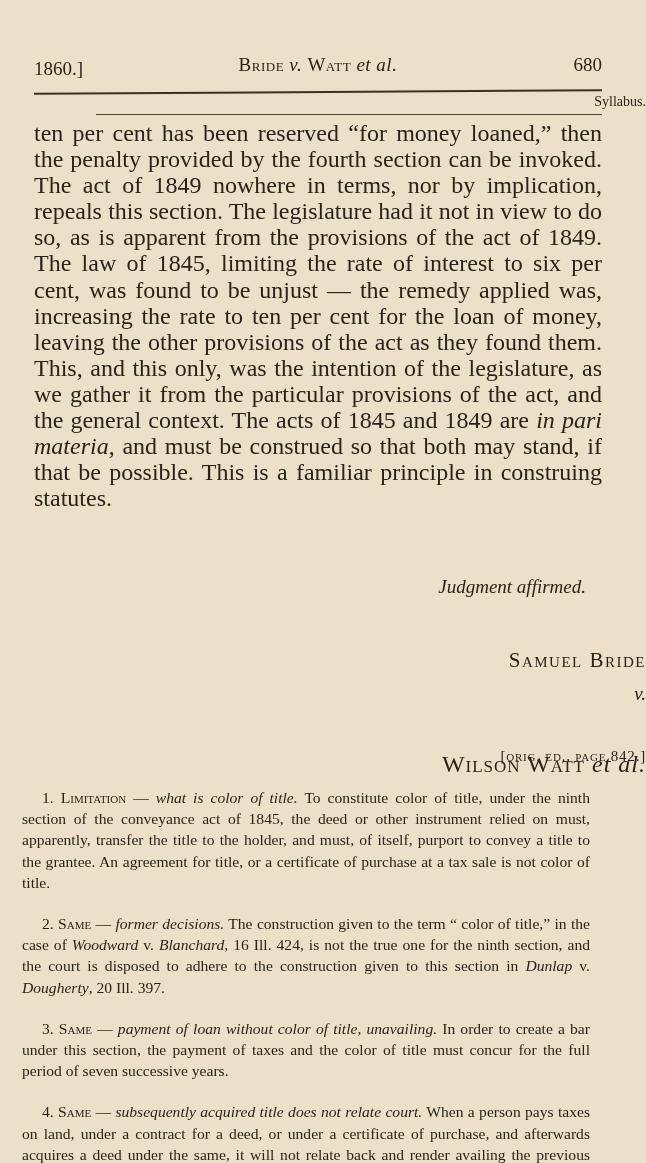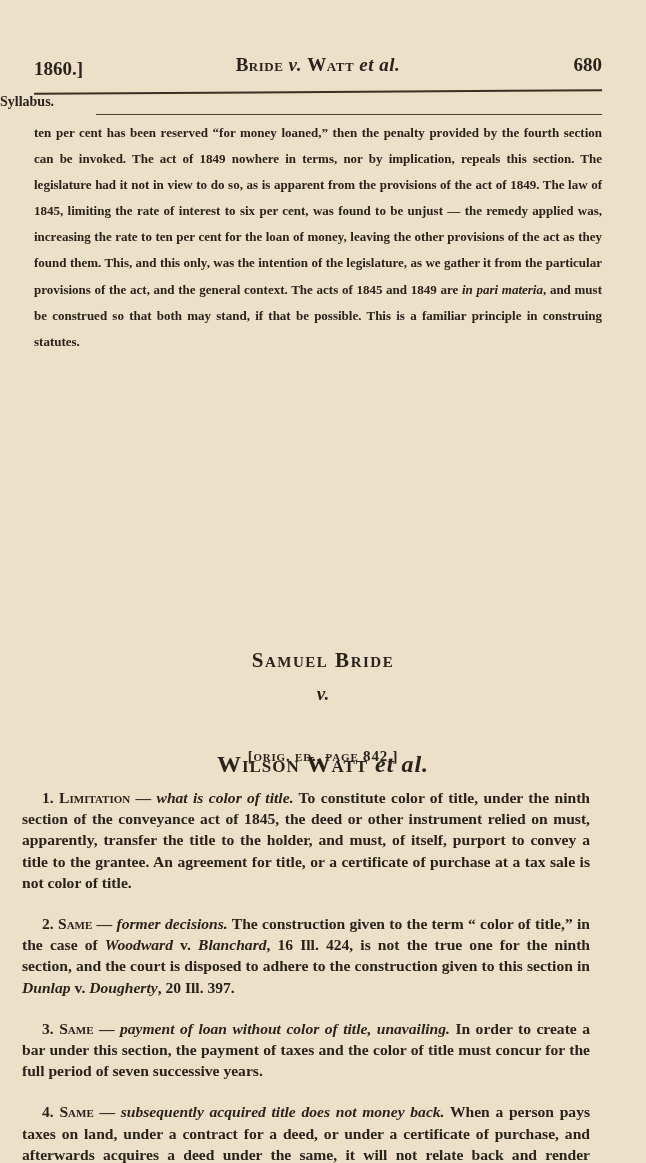--- a/index.html
+++ b/index.html
@@ -3,41 +3,41 @@
 <meta charset="utf-8">
 <style>
   html, body { margin: 0; padding: 0; }
   body {
     width: 646px; height: 1163px; overflow: hidden;
     background: #ece0c8;
     font-family: "DejaVu Serif", "Liberation Serif", serif;
     color: #2a231b;
     position: relative;
   }
-  .page { position: absolute; left: 0; top: 0; width: 646px; height: 878px; font-weight: bold; }
+  .page { position: absolute; left: 0; top: 0; width: 646px; height: 878px; }
   .running-head {
     position: absolute; top: 52px; left: 34px; width: 568px; height: 28px;
     font-family: "Liberation Serif", serif; font-size: 19px;
   }
   .rh-year { position: absolute; left: 0; top: 6px; }
   .rh-title { position: absolute; left: 0; right: 0; top: 2px; text-align: center; letter-spacing: 0.5px; }
   .rh-page { position: absolute; right: 0; top: 2px; }
   .sc { font-variant: small-caps; }
   .rule1 { position: absolute; left: 34px; top: 91px; width: 568px; height: 2px; background: #3a3026; transform: rotate(-0.35deg); }
-  .syllabus-head { position: absolute; top: 94px; left: 0; width: 646px; text-align: left; font-family: "Liberation Serif", serif; font-size: 14px; }
+  .syllabus-head { position: absolute; top: 94px; left: 0; width: 646px; text-align: right; font-family: "Liberation Serif", serif; font-size: 14px; }
   .rule2 { position: absolute; left: 96px; top: 114px; width: 506px; height: 1px; background: #4a3f33; }
   .body-text {
     position: absolute; left: 34px; top: 120px; width: 568px;
-    font-family: "Liberation Serif", serif; font-size: 13px; line-height: 26.1px;
+    font-family: "Liberation Serif", serif; font-size: 24px; line-height: 26.1px;
     text-align: justify;
   }
   .body-text p { margin: 0; }
   .body-text .indent { text-indent: 28px; }
   .judgment { position: absolute; top: 576px; right: 60px; font-family: "Liberation Serif", serif; font-style: italic; font-size: 19px; }
-  .case-title { position: absolute; left: 0; width: 646px; text-align: center; font-family: "Liberation Serif", serif; }
+  .case-title { position: absolute; left: 0; width: 646px; text-align: right; font-family: "Liberation Serif", serif; }
   .plaintiff { top: 648px; font-size: 21px; letter-spacing: 1.5px; }
   .versus { top: 683px; font-size: 19px; font-style: italic; }
   .defendant { top: 710px; font-size: 24px; letter-spacing: 1px; margin-top: 41px; }
   .orig { top: 748px; font-size: 15px; letter-spacing: 0.8px; }
   .syllabus {
     position: absolute; left: 22px; top: 787px; width: 568px;
     font-family: "Liberation Serif", serif; font-size: 15.6px; line-height: 21.2px;
     text-align: justify;
   }
   .syllabus p { margin: 0 0 1px 0; text-indent: 20px; }
@@ -56,26 +56,27 @@
   </div>
 
   <div class="rule1"></div>
   <div class="syllabus-head">Syllabus.</div>
   <div class="rule2"></div>
 
   <div class="body-text">
     <p><span>ten per cent has been reserved “for money loaned,” then the penalty provided by the fourth section can be invoked. The act of 1849 nowhere in terms, nor by implication, repeals this section. The legislature had it not in view to do so, as is apparent from the provisions of the act of 1849. The law of 1845, limiting the rate of interest to six per cent, was found to be unjust — the remedy applied was, increasing the rate to ten per cent for the loan of money, leaving the other provisions of the act as they found them. This, and this only, was the intention of the legislature, as we gather it from the particular provisions of the act, and the general context. The acts of 1845 and 1849 are </span><span class="it">in pari materia</span><span>, and must be construed so that both may stand, if that be possible. This is a familiar principle in construing statutes.</span></p>
   </div>
 
+  <div class="judgment">Judgment affirmed.</div>
 
   <div class="case-title plaintiff sc">Samuel Bride</div>
   <div class="case-title versus">v.</div>
   <div class="case-title defendant"><span class="sc">Wilson Watt</span> <span class="it">et al.</span></div>
   <div class="case-title orig sc">[orig. ed., page 842.]</div>
 
   <div class="syllabus">
     <p><span>1.</span> <span class="sc">Limitation</span> — <span class="it">what is color of title.</span>  <span>To constitute color of title, under the ninth section of the conveyance act of 1845, the deed or other instrument relied on must, apparently, transfer the title to the holder, and must, of itself, purport to convey a title to the grantee. An agreement for title, or a certificate of purchase at a tax sale is not color of title.</span></p>
     <p><span>2.</span> <span class="sc">Same</span> — <span class="it">former decisions.</span>  <span>The construction given to the term “ color of title,” in the case of </span><span class="it">Woodward</span><span> v. </span><span class="it">Blanchard</span><span>, 16 Ill. 424, is not the true one for the ninth section, and the court is disposed to adhere to the construction given to this section in </span><span class="it">Dunlap</span><span> v. </span><span class="it">Dougherty</span><span>, 20 Ill. 397.</span></p>
     <p><span>3.</span> <span class="sc">Same</span> — <span class="it">payment of loan without color of title, unavailing.</span>  <span>In order to create a bar under this section, the payment of taxes and the color of title must concur for the full period of seven successive years.</span></p>
-    <p><span>4.</span> <span class="sc">Same</span> — <span class="it">subsequently acquired title does not money back.</span>  <span>When a person pays taxes on land, under a contract for a deed, or under a certificate of purchase, and afterwards acquires a deed under the same, it will not relate back and render availing the previous payments under this statute.</span></p>
+    <p><span>4.</span> <span class="sc">Same</span> — <span class="it">subsequently acquired title does not relate court.</span>  <span>When a person pays taxes on land, under a contract for a deed, or under a certificate of purchase, and afterwards acquires a deed under the same, it will not relate back and render availing the previous payments under this statute.</span></p>
   </div>
 
 </div>
 
 </body></html>

